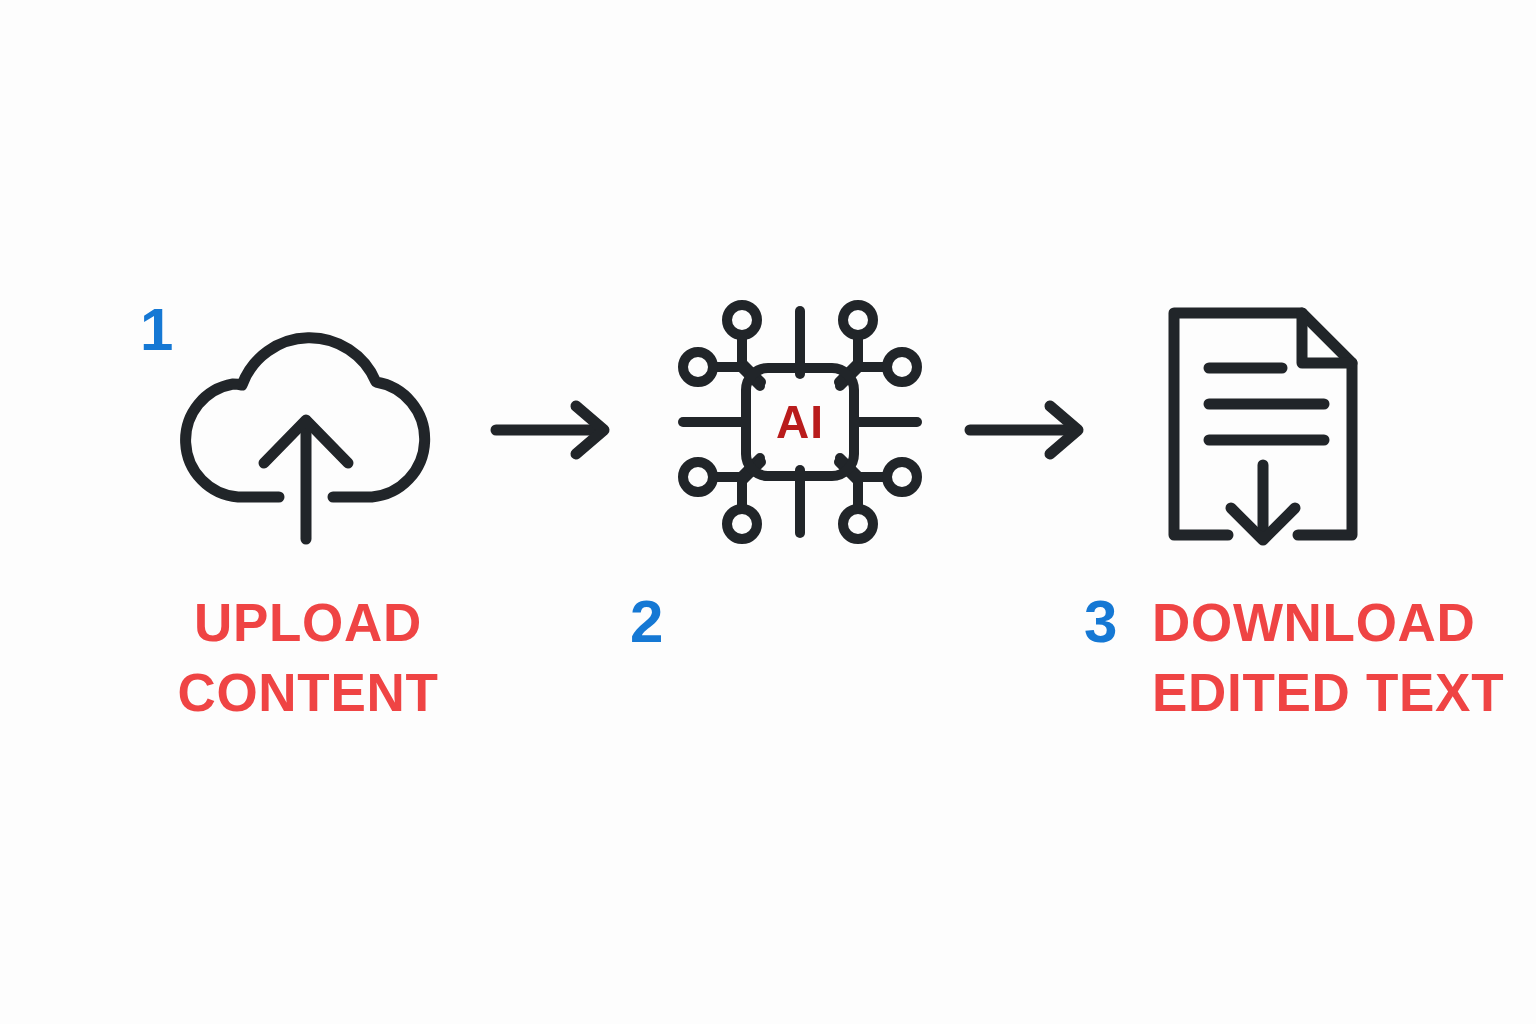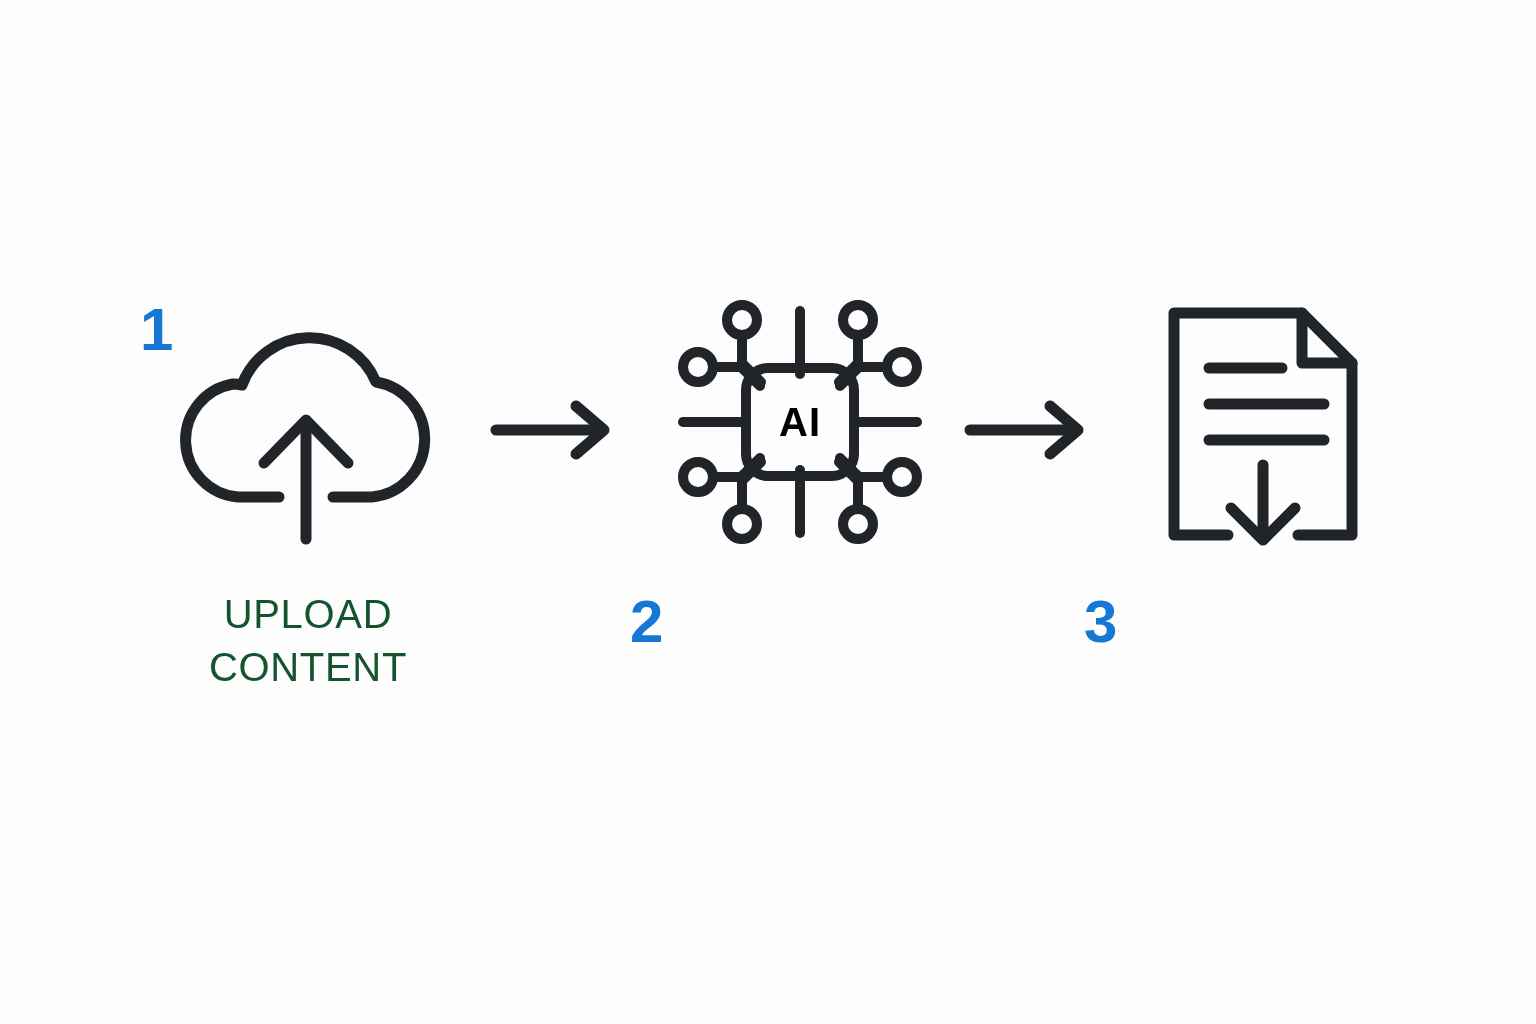--- a/index.html
+++ b/index.html
@@ -36,24 +36,24 @@
     font-family: "Liberation Sans", sans-serif;
     font-weight: 700;
     font-size: 60px;
     line-height: 1;
     letter-spacing: -0.5px;
     user-select: none;
   }
 
   .caption {
     position: absolute;
-    color: #14532d;
+    color: #ef4444;
     font-family: "Liberation Sans", sans-serif;
-    font-weight: 400;
-    font-size: 40px;
+    font-weight: 700;
+    font-size: 53px;
     line-height: 1.32;
     letter-spacing: 0.7px;
     white-space: pre-line;
     user-select: none;
   }
   .caption.center { text-align: center; }
   .caption.left { text-align: left; }
 
   .arrow {
     position: absolute;
@@ -130,21 +130,21 @@
         <line x1="131" y1="173" x2="131" y2="236"></line>
         <path d="M189 212 L189 184 L170 165"></path>
         <circle cx="189" cy="227" r="15"></circle>
 
         <rect x="77" y="71" width="108" height="108" rx="22" ry="22"></rect>
       </svg>
 
       <div style="position:absolute; left:77px; top:71px; width:108px; height:108px;
                   display:flex; align-items:center; justify-content:center;
                   font-family:'Liberation Sans', sans-serif; font-weight:600;
-                  font-size:40px; color:#000000; letter-spacing:1px;
+                  font-size:46px; color:#b91c1c; letter-spacing:1px;
                   line-height:1;">AI</div>
     </div>
 
   </div>
 
   <div class="arrow" style="left:966px; top:400px; width:130px; height:60px;">
     <svg width="130" height="60" viewBox="0 0 130 60" fill="none" stroke="#212529" stroke-width="11" stroke-linecap="round" stroke-linejoin="round">
       <line x1="4" y1="30" x2="108" y2="30"></line>
       <polyline points="84,6 112,30 84,54"></polyline>
     </svg>
@@ -169,15 +169,17 @@
 
         <line x1="53" y1="68" x2="126" y2="68"></line>
         <line x1="53" y1="104" x2="168" y2="104"></line>
         <line x1="53" y1="140" x2="168" y2="140"></line>
 
         <line x1="107" y1="165" x2="107" y2="238"></line>
         <polyline points="75,208 107,240 139,208"></polyline>
       </svg>
     </div>
 
+    <div class="caption left" style="left:128px; top:588px; width:370px;">DOWNLOAD
+EDITED TEXT</div>
   </div>
 
 </div>
 
 </body></html>

